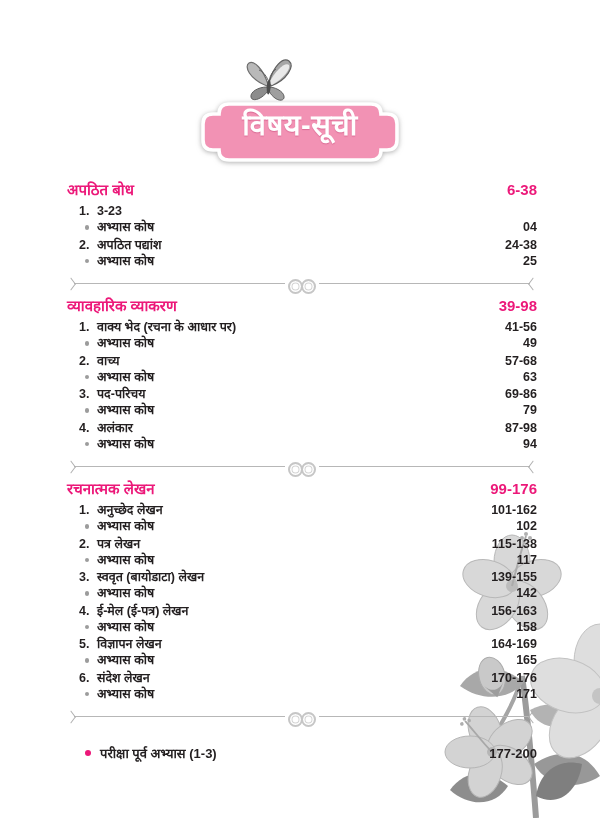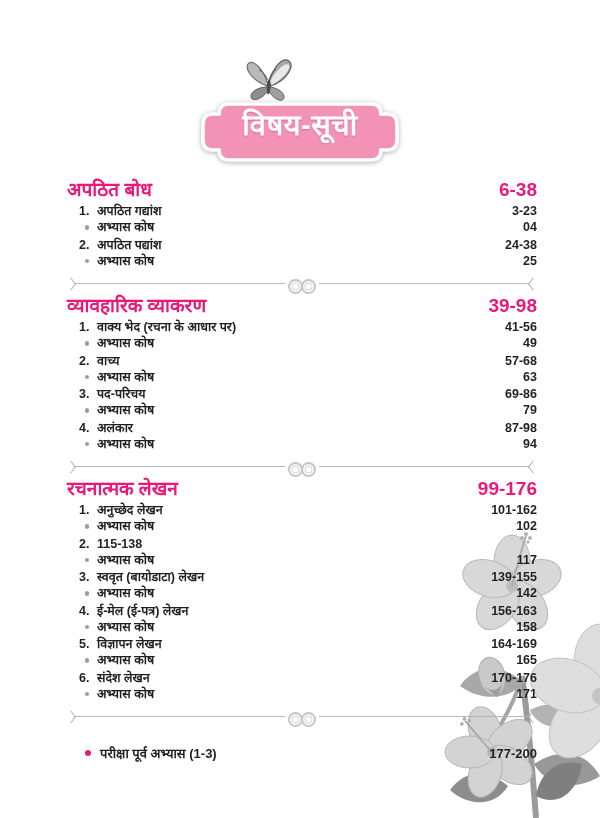--- a/index.html
+++ b/index.html
@@ -20,21 +20,21 @@
     position:absolute;left:0;top:0;right:0;bottom:0;
     display:flex;align-items:center;justify-content:center;
     color:#fff;font-size:29px;font-weight:bold;letter-spacing:.5px;
     text-shadow:0 1px 1px rgba(190,60,110,.45);padding-bottom:18px;
   }
 
   
   .content{position:absolute;left:67px;top:181px;width:470px;z-index:2}
   .sec-header{
     display:flex;justify-content:space-between;align-items:baseline;
-    color:#ec1879;font-weight:bold;font-size:19px;line-height:18px;margin:0 0 4px 0;
+    color:#ec1879;font-weight:bold;font-size:15px;line-height:18px;margin:0 0 4px 0;
   }
   .row{display:flex;align-items:center;font-weight:bold;font-size:12.5px}
   .row.numbered{line-height:17px;height:17px;margin-top:2px}
   .row.practice{line-height:14.5px;height:14.5px}
   .row .num{margin-left:12px;width:18px;flex:0 0 18px}
   .gray-dot{
     flex:0 0 4.5px;width:4.5px;height:4.5px;border-radius:50%;
     background:#9c9c9c;margin:0 8px 0 17.5px;
   }
   .row .label{flex:1 1 auto}
@@ -85,21 +85,20 @@
 </div>
 
 <main class="content">
     <section class="section">
       <div class="sec-header">
         <span class="title">अपठित बोध</span>
         <span class="pages">6-38</span>
       </div>
       <div class="row numbered">
         <span class="num">1.</span>
-        <span class="label">अपठित गद्यांश</span>
         <span class="pages">3-23</span>
       </div>
       <div class="row practice">
         <span class="gray-dot"></span>
         <span class="label">अभ्यास कोष</span>
         <span class="pages">04</span>
       </div>
       <div class="row numbered">
         <span class="num">2.</span>
         <span class="label">अपठित पद्यांश</span>
@@ -187,20 +186,21 @@
         <span class="label">अनुच्छेद लेखन</span>
         <span class="pages">101-162</span>
       </div>
       <div class="row practice">
         <span class="gray-dot"></span>
         <span class="label">अभ्यास कोष</span>
         <span class="pages">102</span>
       </div>
       <div class="row numbered">
         <span class="num">2.</span>
+        <span class="label">पत्र लेखन</span>
         <span class="pages">115-138</span>
       </div>
       <div class="row practice">
         <span class="gray-dot"></span>
         <span class="label">अभ्यास कोष</span>
         <span class="pages">117</span>
       </div>
       <div class="row numbered">
         <span class="num">3.</span>
         <span class="label">स्ववृत (बायोडाटा) लेखन</span>

